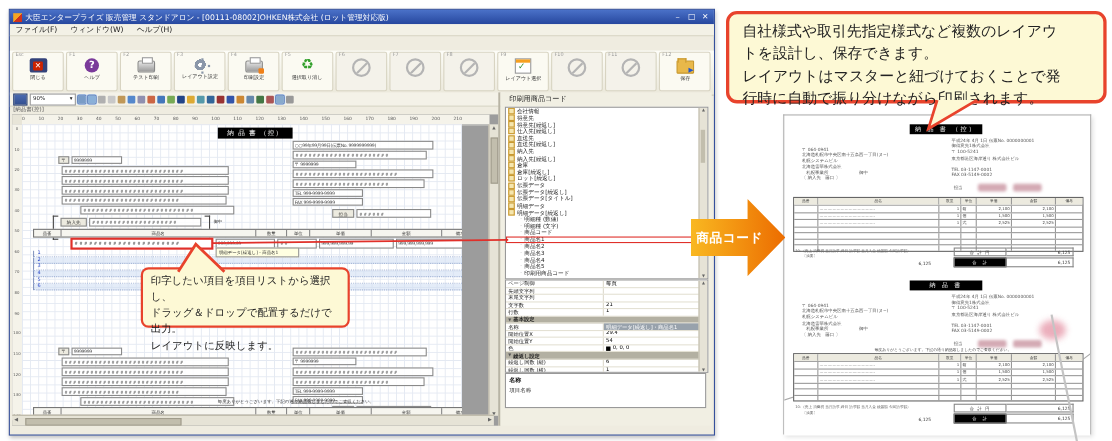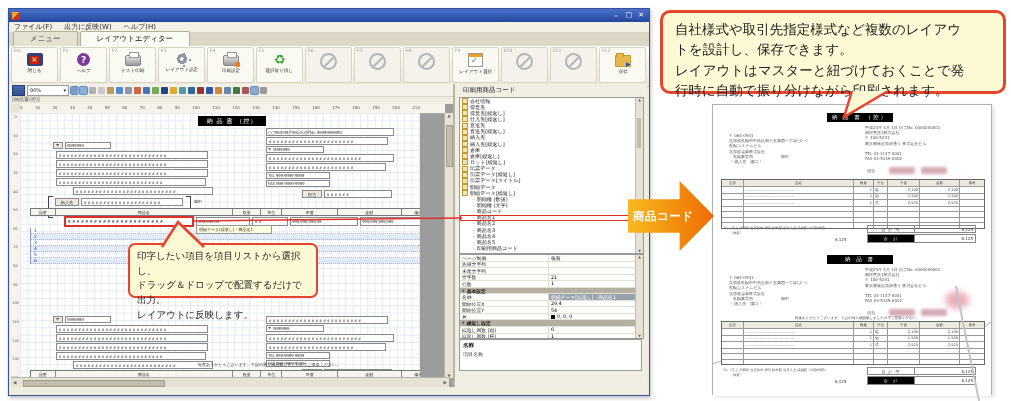--- a/index.html
+++ b/index.html
@@ -154,34 +154,31 @@
   .inote{position:absolute;font-size:3.5px;color:#444;white-space:nowrap;overflow:hidden}
   #overlay{position:absolute;left:0;top:0;width:1011px;height:401px;z-index:60;pointer-events:none}
   #papersvg{position:absolute;left:0;bottom:-1px;pointer-events:none}
 </style>
 </head>
 <body>
 
 <div class="win">
   <div class="titlebar">
     <span class="applogo"></span>
+    <span>大臣エンタープライズ 販売管理 スタンドアロン - [00111-08002]OHKEN株式会社 (ロット管理対応版)</span>
     <span class="wbtns" id="wbtns">
         <span>－</span>
         <span>□</span>
         <span>✕</span>
       </span>
   </div>
   <div class="menubar" id="menubar">
       <span>ファイル(F)</span>
-      <span>出力に反映(W)</span>
+      <span>ウィンドウ(W)</span>
       <span>ヘルプ(H)</span>
-    </div>
-  <div class="tabsrow" id="tabsrow">
-      <div class="tab">メニュー</div>
-      <div class="tab active">レイアウトエディター</div>
     </div>
   <div class="toolbar" id="toolbar">
       <div class="tbtn">
         <span class="key">Esc</span>
         <span class="ico ico-close-app"></span>
         <span class="lbl">閉じる</span>
       </div>
       <div class="tbtn">
         <span class="key">F1</span>
         <span class="ico ico-help"></span>

